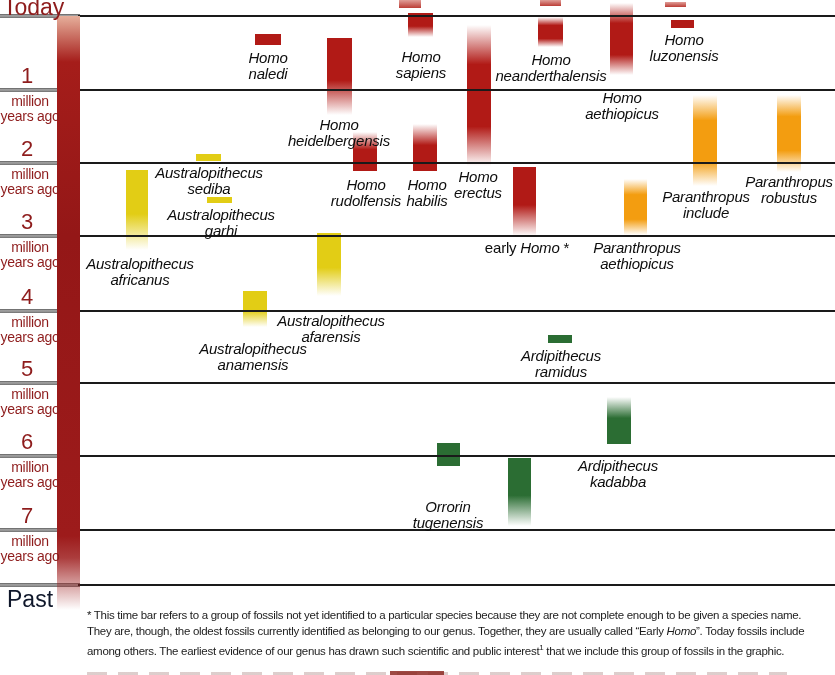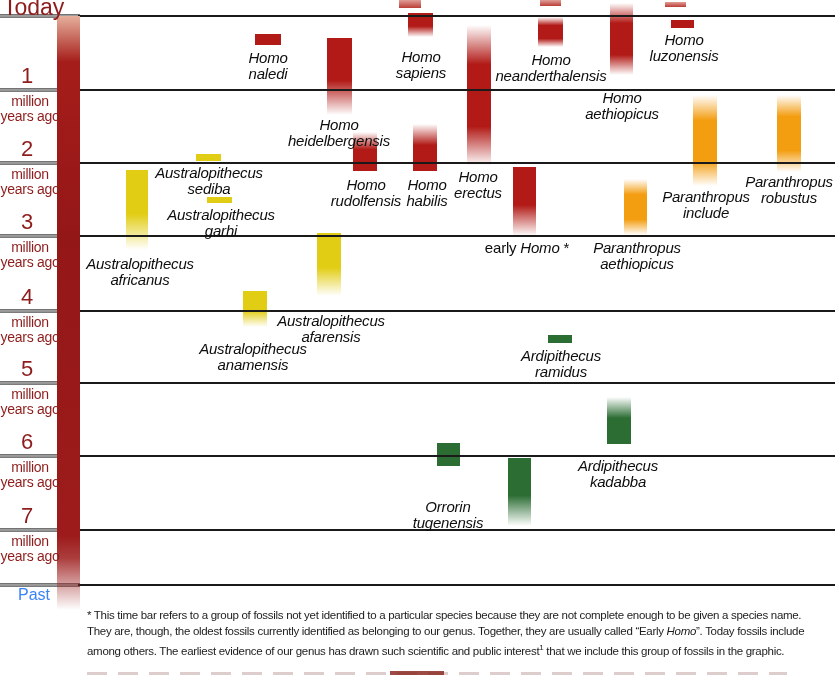--- a/index.html
+++ b/index.html
@@ -24,21 +24,21 @@
   
   .sp-label{position:absolute;z-index:6;transform:translateX(-50%);text-align:center;
             font-style:italic;font-size:15px;line-height:15.5px;color:#0d0d0d;
             letter-spacing:-0.2px;white-space:nowrap;}
   .sp-label .up{font-style:normal;}
   .ax-num{position:absolute;z-index:6;left:0;width:54px;text-align:center;
           font-size:22px;color:#8e1c1c;}
   .ax-unit{position:absolute;z-index:6;left:0;width:60px;text-align:center;
            font-size:14px;line-height:14.5px;color:#8e1c1c;letter-spacing:-0.3px;}
   .ax-top{position:absolute;left:3px;top:-6px;font-size:23px;color:#8e1c1c;z-index:6;}
-  .ax-past{position:absolute;left:18px;top:586px;font-size:16px;color:#3b82f6;z-index:6;}
+  .ax-past{position:absolute;left:7px;top:586px;font-size:23px;color:#0f172a;z-index:6;}
   
   .footnote{position:absolute;left:87px;top:607px;width:740px;z-index:6;
             font-size:11.5px;line-height:16.4px;color:#1c1c1c;letter-spacing:-0.3px;}
   .fn-line{white-space:nowrap;}
   .fn-line i{font-style:italic;}
   .fn-line sup{font-size:8px;}
   .clip-strip{position:absolute;left:87px;top:672px;width:700px;height:3px;z-index:6;opacity:.28;
      background:repeating-linear-gradient(90deg,rgba(120,60,55,.9) 0 20px,rgba(120,60,55,0) 20px 31px);}
   .clip-frag{position:absolute;left:390px;top:671px;width:54px;height:4px;z-index:6;
      background:rgba(141,42,35,.85);}

